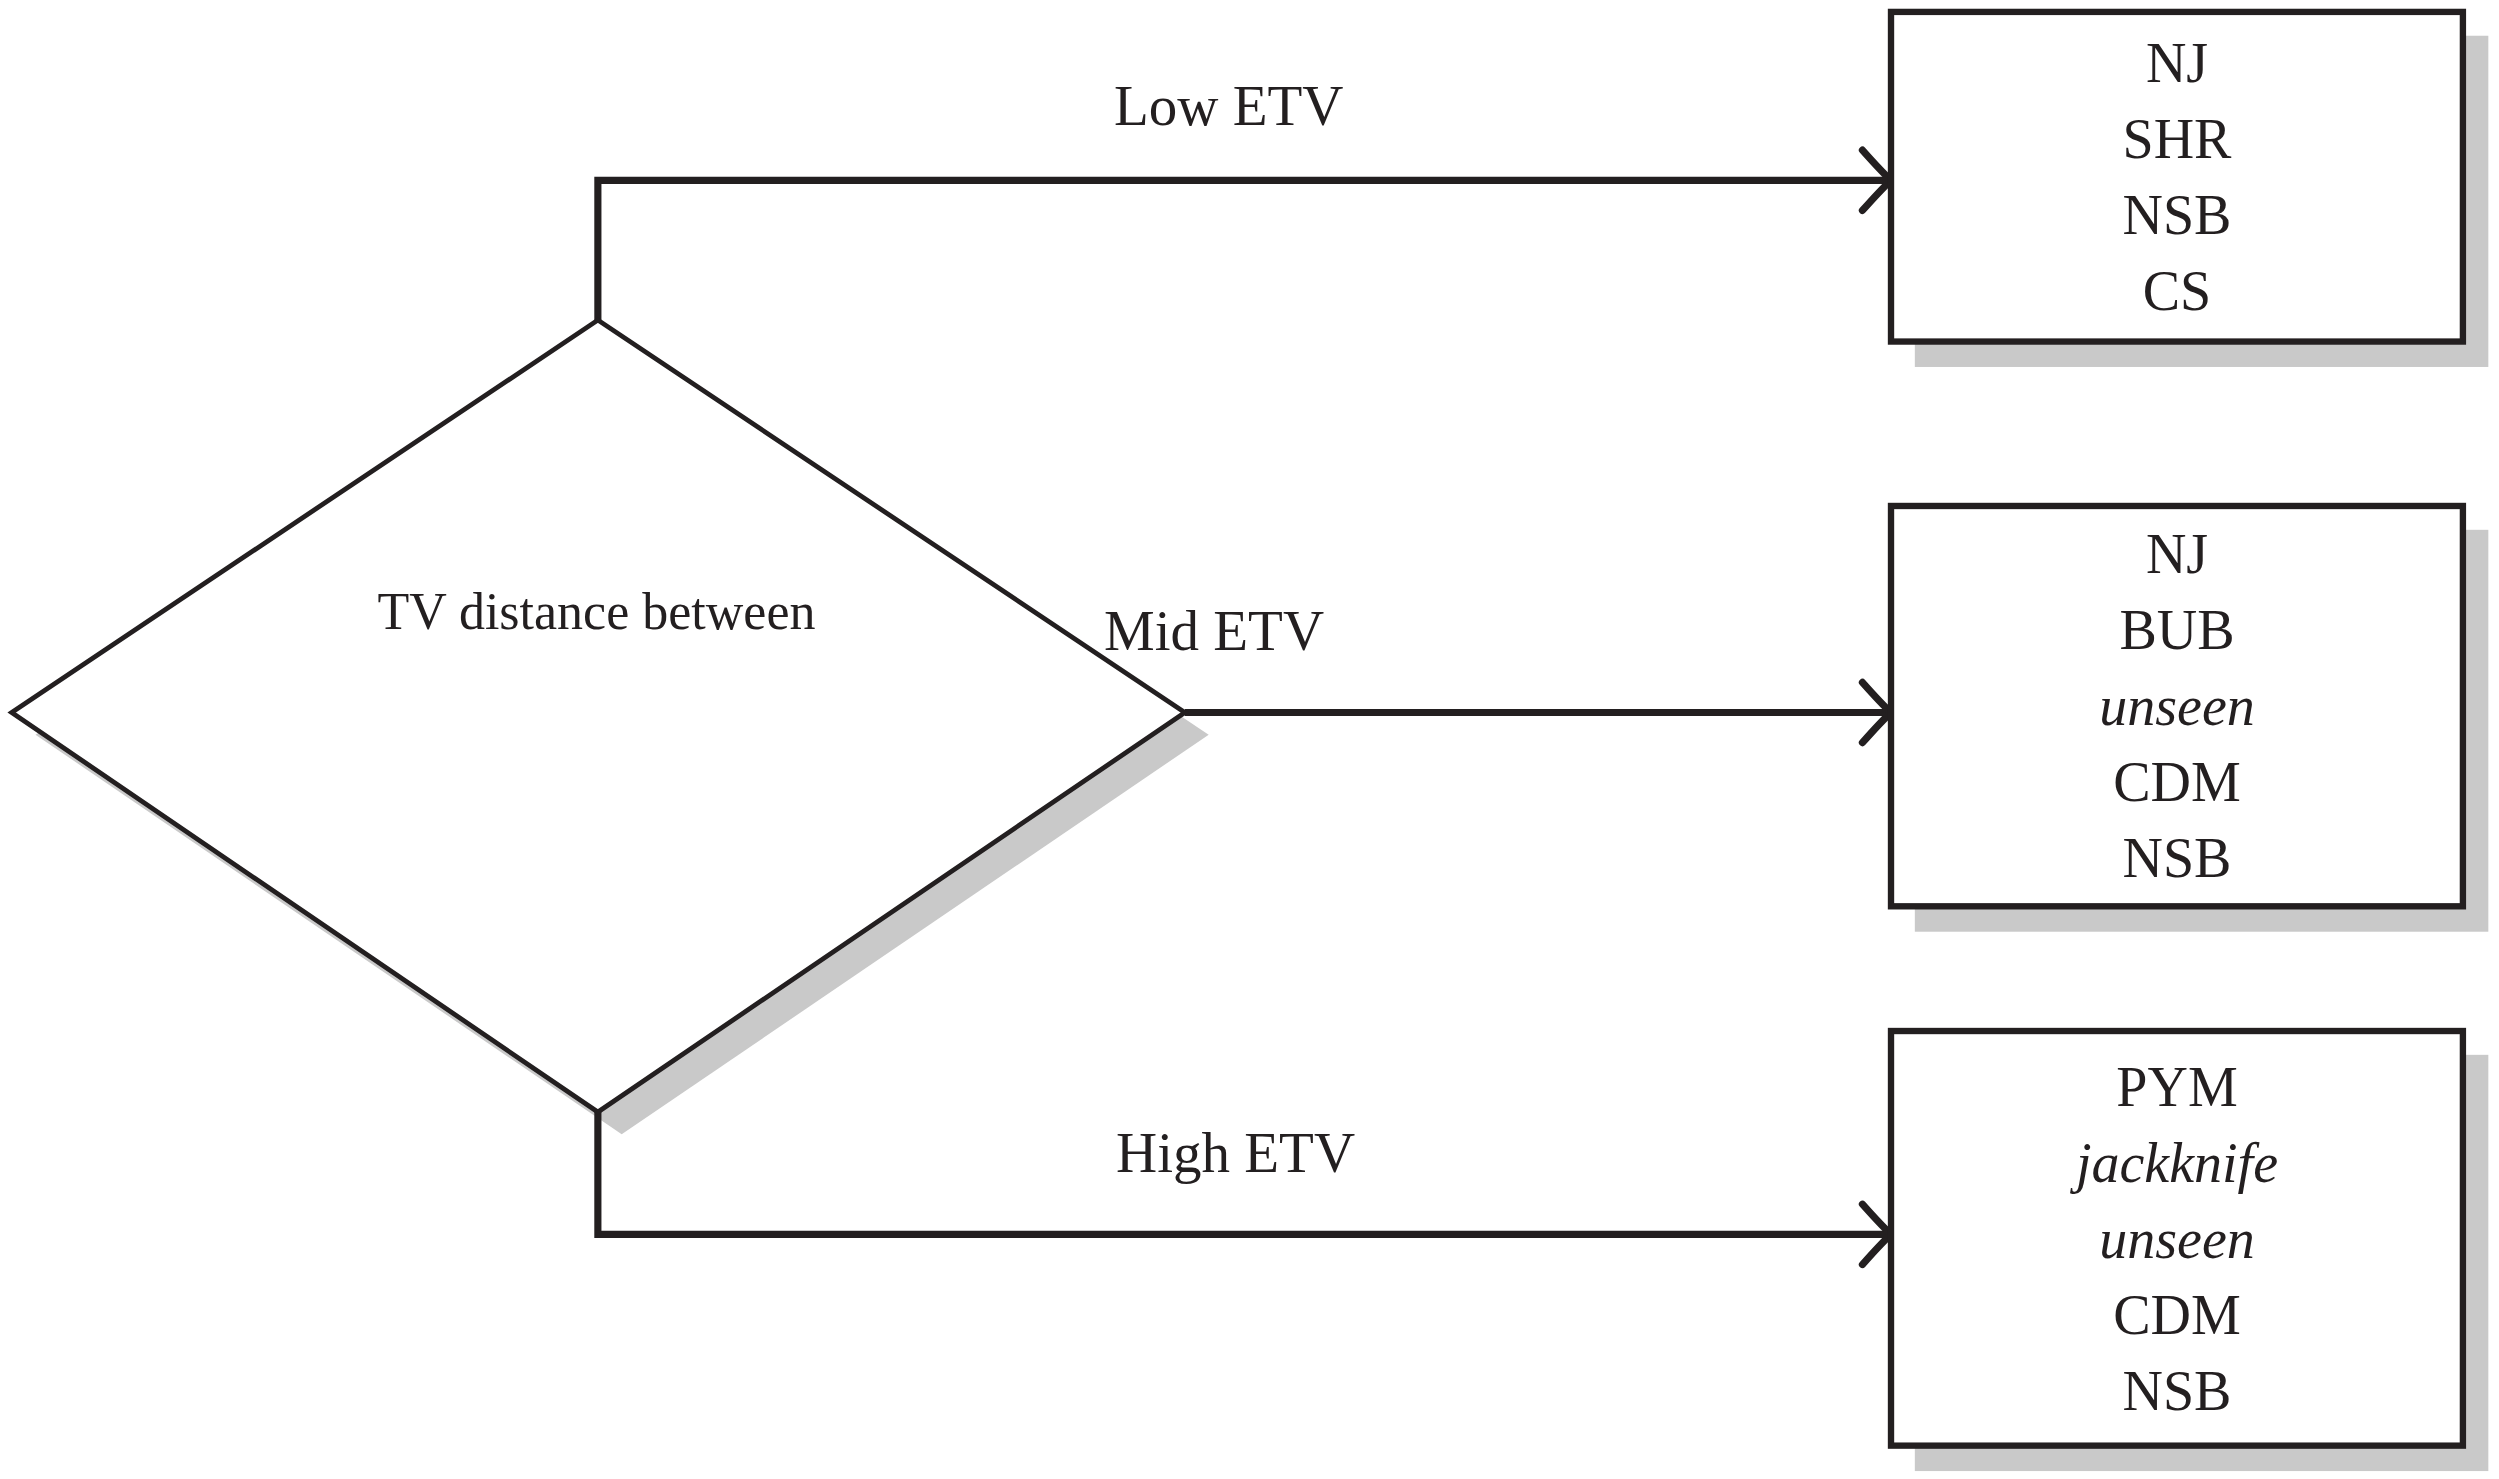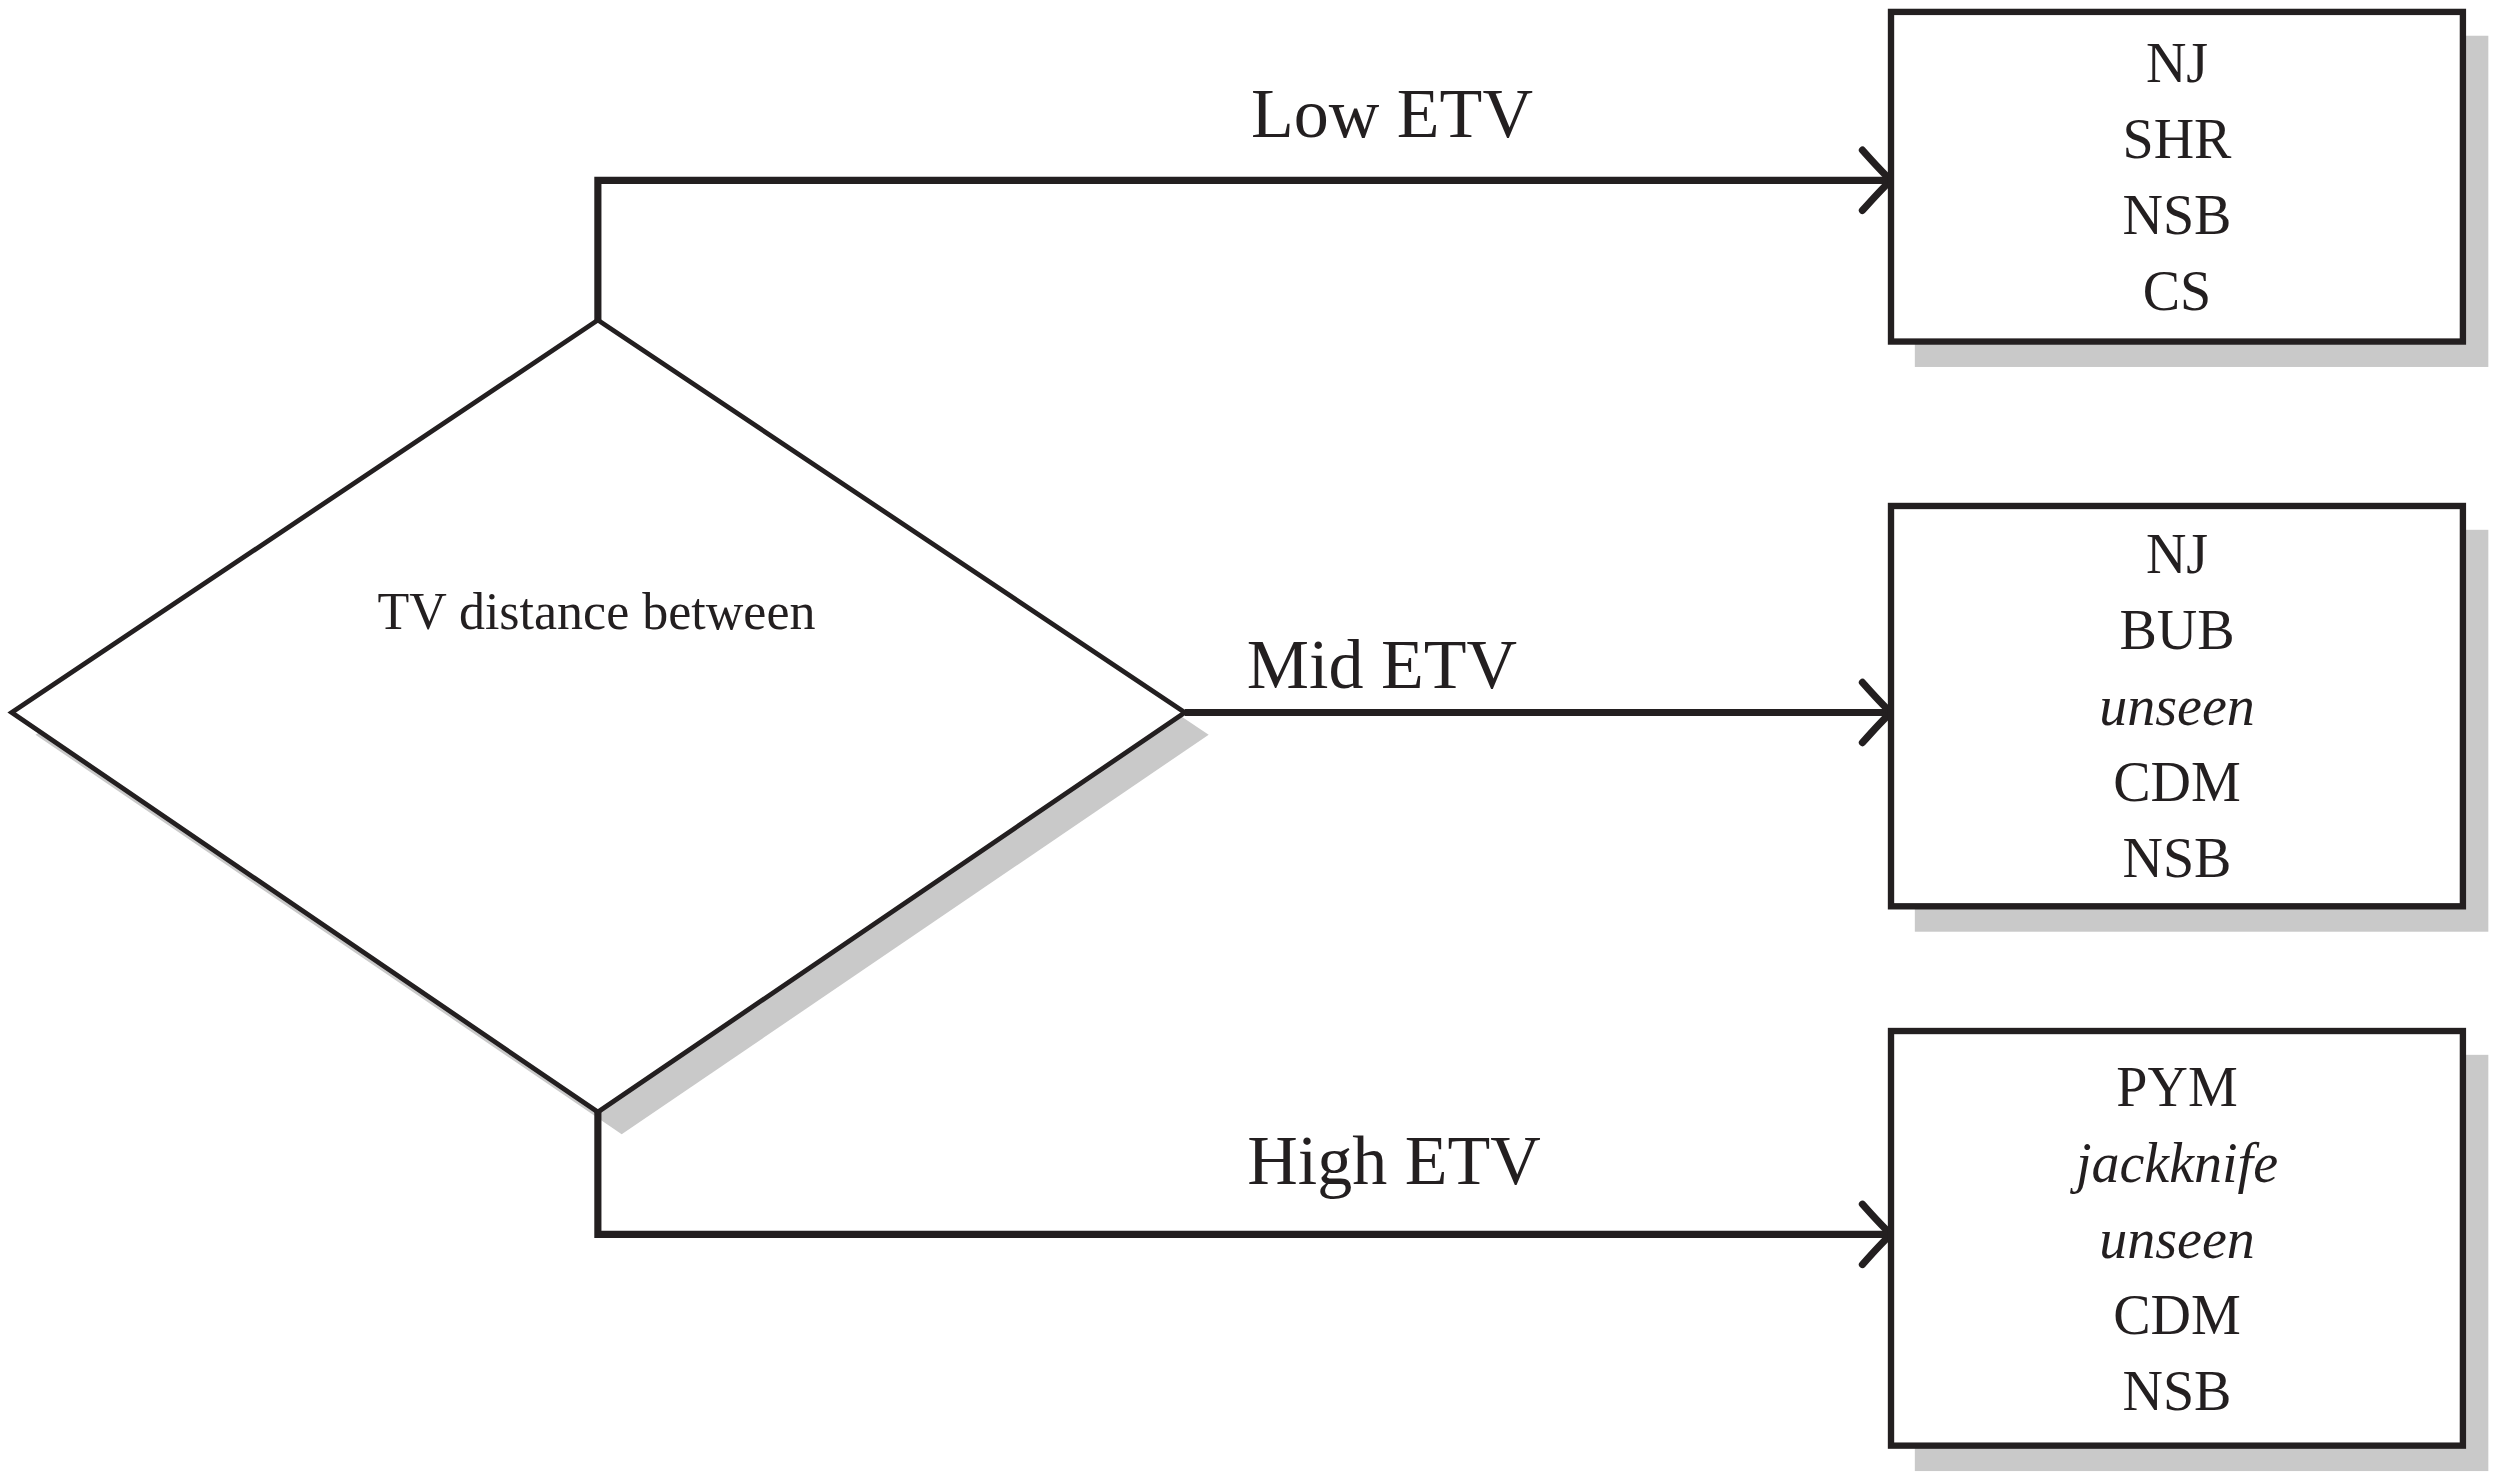--- a/index.html
+++ b/index.html
@@ -29,27 +29,27 @@
     top: 556px;
     width: 953px;
     text-align: center;
     font-size: 52px;
     line-height: 111px;
     white-space: nowrap;
   }
   .branch-label {
     position: absolute;
     width: 556px;
-    text-align: center;
-    font-size: 70px;
+    text-align: left;
+    font-size: 57px;
     line-height: 1.1;
     white-space: nowrap;
   }
   .branch-label.low  { left: 1114px; top: 75px; }
-  .branch-label.mid  { left: 1104px; top: 600px; margin-top: 26px; }
+  .branch-label.mid  { left: 1104px; top: 600px; }
   .branch-label.high { left: 1116px; top: 1122px; }
   .box-items {
     position: absolute;
     left: 1891px;
     width: 572px;
     display: flex;
     flex-direction: column;
     justify-content: center;
     align-items: center;
     text-align: center;

